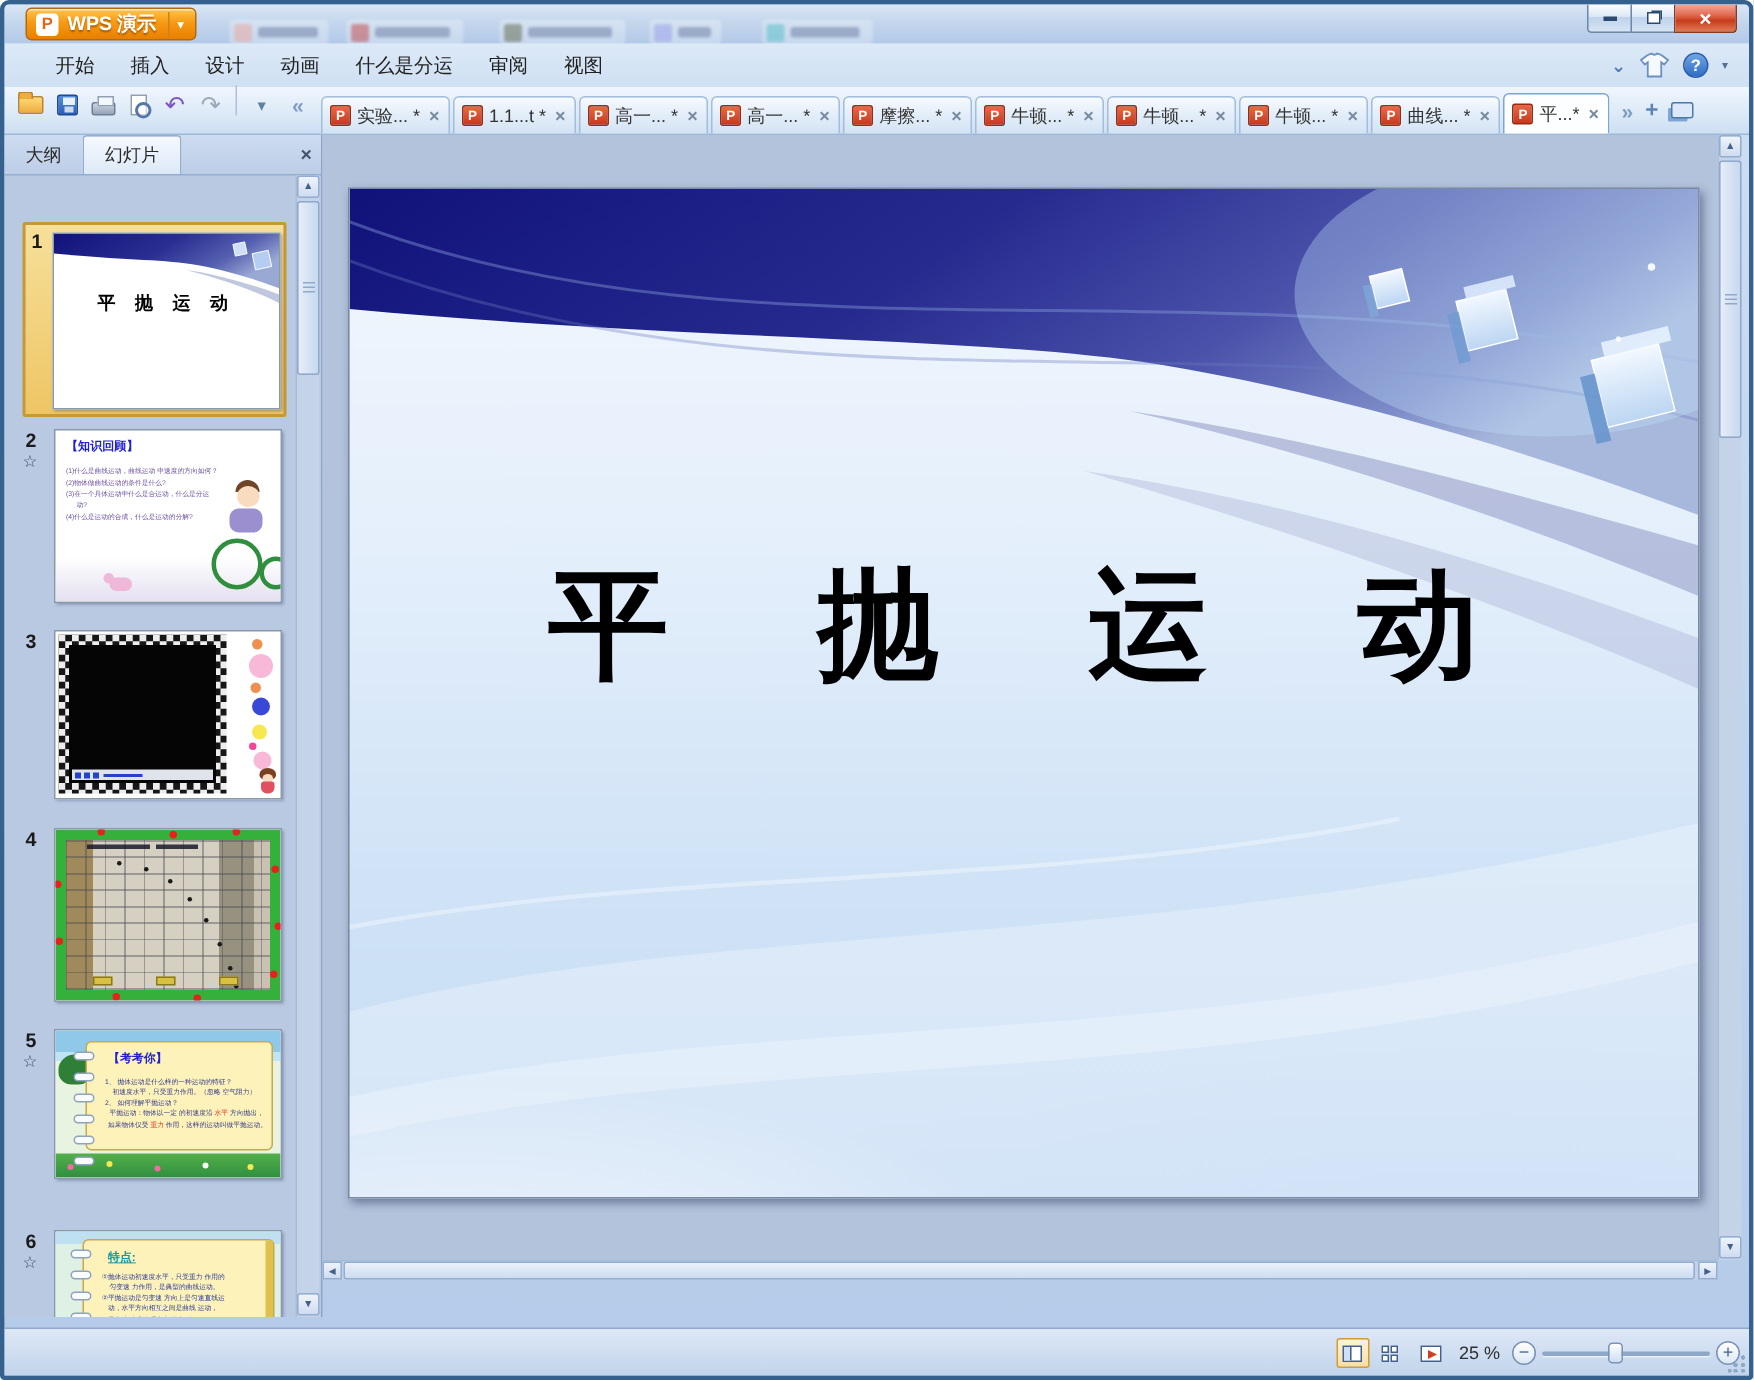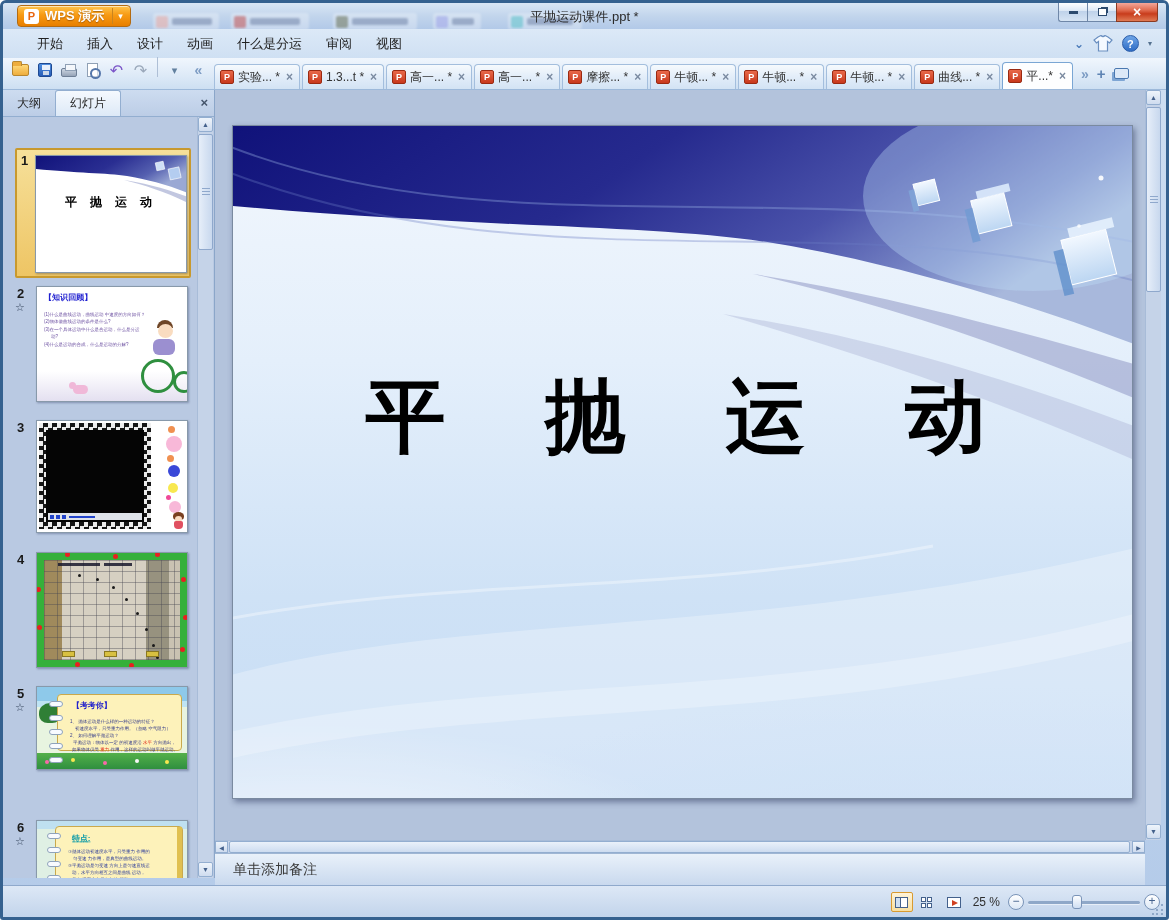--- a/index.html
+++ b/index.html
@@ -242,21 +242,20 @@
           <b style="width:56px"></b>
         </div>
     <div class="ghost" style="left:430px;width:48px">
           <i style="background:#9aa0e8"></i>
           <b style="width:22px"></b>
         </div>
     <div class="ghost" style="left:505px;width:74px">
           <i style="background:#58c0c8"></i>
           <b style="width:46px"></b>
         </div>
-    <div class="win-title">平抛运动课件.ppt *</div>
     <div class="win-controls">
       <div class="wc wc-min">
             <span class="minbar"></span>
           </div>
       <div class="wc wc-res">
             <span class="resbox"></span>
           </div>
       <div class="wc wc-close">
             <span>×</span>
           </div>
@@ -312,21 +311,21 @@
           </div>
     </div>
     <div class="doc-tabs">
       <div class="dtab">
             <span class="ppt-ico">P</span>
             <span class="dtab-label">实验... *</span>
             <span class="dtab-x">×</span>
           </div>
       <div class="dtab">
             <span class="ppt-ico">P</span>
-            <span class="dtab-label">1.3...t *</span>
+            <span class="dtab-label">1.1...t *</span>
             <span class="dtab-x">×</span>
           </div>
       <div class="dtab">
             <span class="ppt-ico">P</span>
             <span class="dtab-label">高一... *</span>
             <span class="dtab-x">×</span>
           </div>
       <div class="dtab">
             <span class="ppt-ico">P</span>
             <span class="dtab-label">高一... *</span>
@@ -471,21 +470,21 @@
         <div class="reddot" style="left:0px;top:72px"></div>
             <div class="reddot" style="left:144px;top:24px"></div>
         <div class="reddot" style="left:146px;top:62px"></div>
             <div class="reddot" style="left:143px;top:94px"></div>
         <div class="reddot" style="left:38px;top:109px"></div>
             <div class="reddot" style="left:92px;top:110px"></div>
       </div>
 
       <span class="thumb-num" style="left:14px;top:569px">5</span>
       <span class="thumb-star" style="left:12px;top:584px">☆</span>
-      <div class="thumb" style="top:569px;height:84px">
+      <div class="thumb" style="top:569px;height:100px">
         <div class="nb5-bg">
           <div class="tree" style="left:2px;top:16px"></div>
           <div class="grass"></div>
           <div class="flower" style="left:8px;bottom:5px;background:#f868a8"></div>
           <div class="flower" style="left:34px;bottom:7px;background:#f8e850"></div>
           <div class="flower" style="left:66px;bottom:4px;background:#f868a8"></div>
           <div class="flower" style="left:98px;bottom:6px;background:#f8f8f8"></div>
           <div class="flower" style="left:128px;bottom:5px;background:#f8e850"></div>
         </div>
         <div class="page" style="left:20px;right:5px;top:7px;bottom:18px">
@@ -607,23 +606,20 @@
   <div class="main-hsb">
     <div class="hsb-btn" style="left:0">
           <span>◀</span>
         </div>
     <div class="hsb-thumb"></div>
     <div class="hsb-btn" style="right:0">
           <span>▶</span>
         </div>
   </div>
 
-  <div class="notes">
-    <span>单击添加备注</span>
-  </div>
 
   <div class="statusbar">
     <div class="sb-right">
       <div class="vb active">
             <span class="vi-normal"></span>
           </div>
       <div class="vb">
             <span class="vi-sorter">
               <i></i>
               <i></i>

